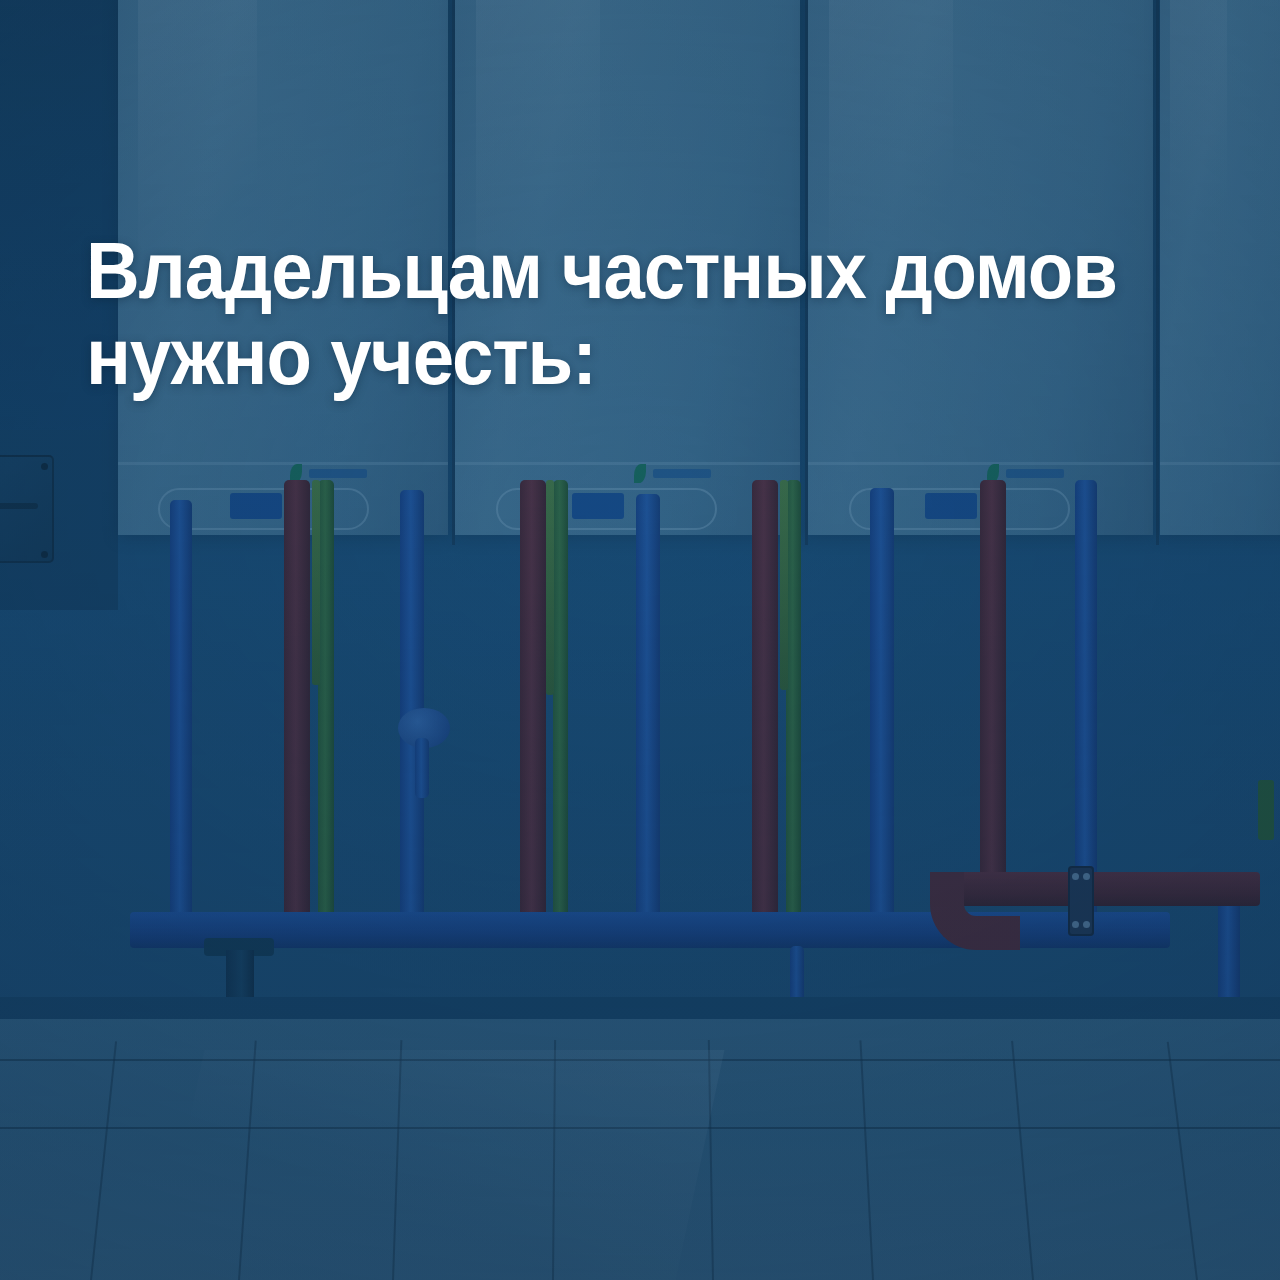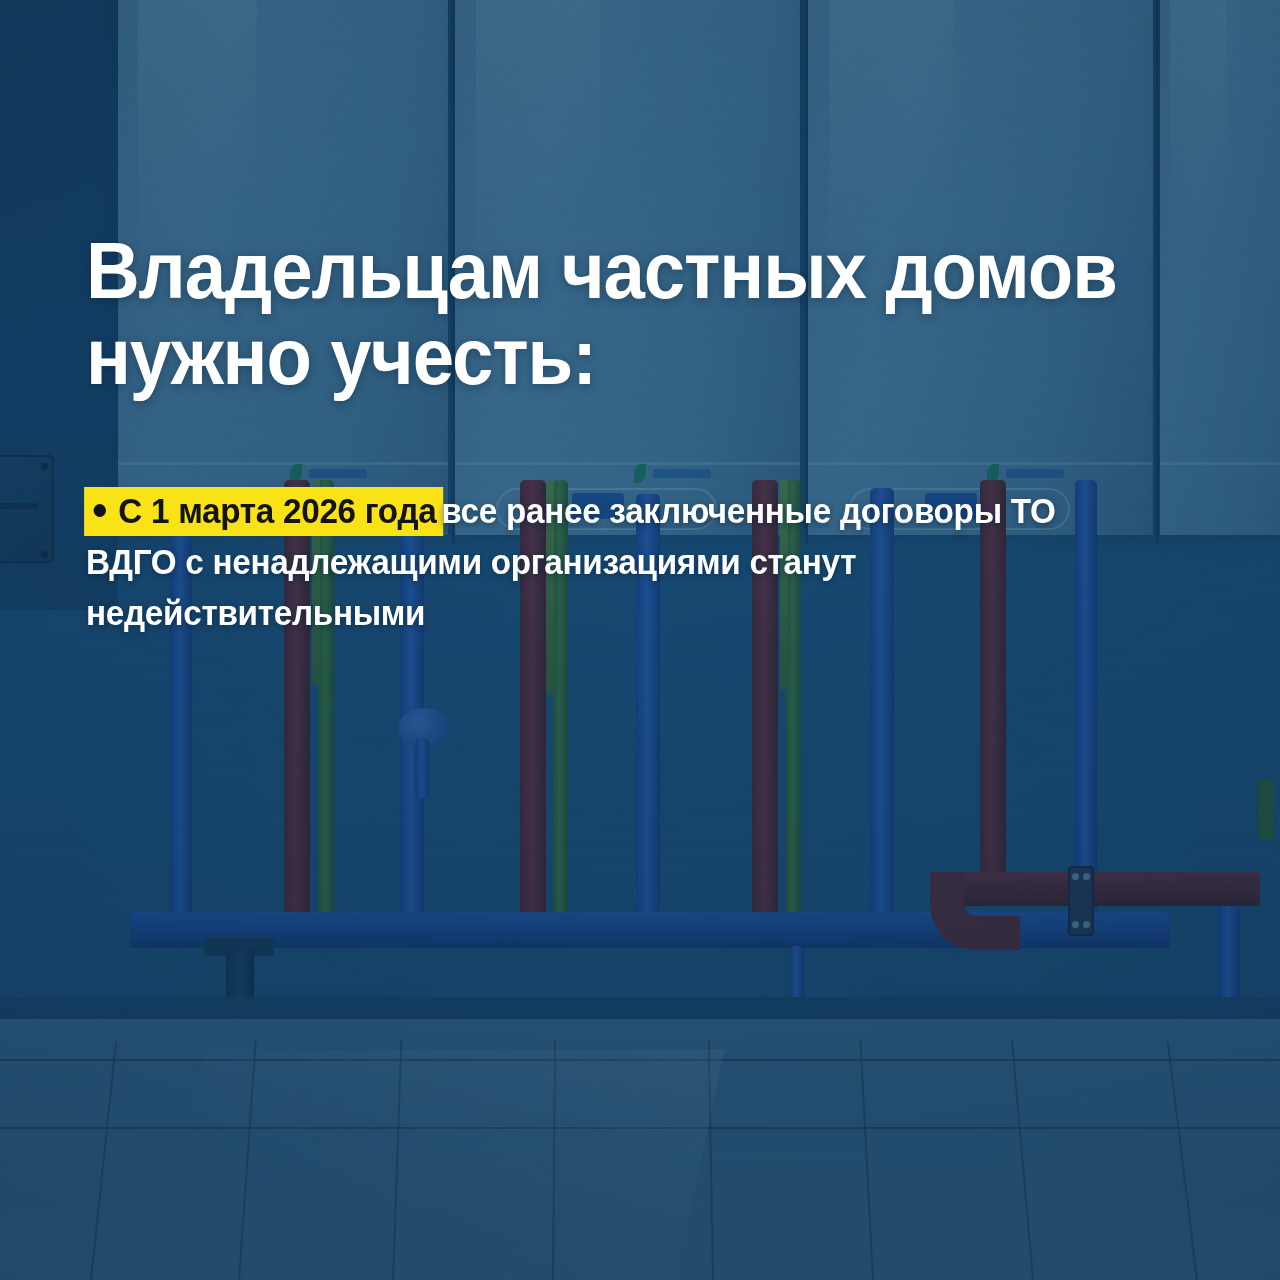--- a/index.html
+++ b/index.html
@@ -381,20 +381,17 @@
     <div class="tint"></div>
     <div class="tint2"></div>
   </div>
 
   <div class="content">
 
     <h1 class="headline">Владельцам частных домов нужно учесть:</h1>
 
     <div class="bullets">
 
-      <div class="bullet">
-        <div class="btext"><span class="hl"><span class="dot"></span><span>С 1 марта 2026 года</span></span><span>все ранее заключенные договоры ТО ВДГО с ненадлежащими организациями станут недействительными</span></div>
-      </div>
 
 
     </div>
   </div>
 </div>
 
 </body></html>

